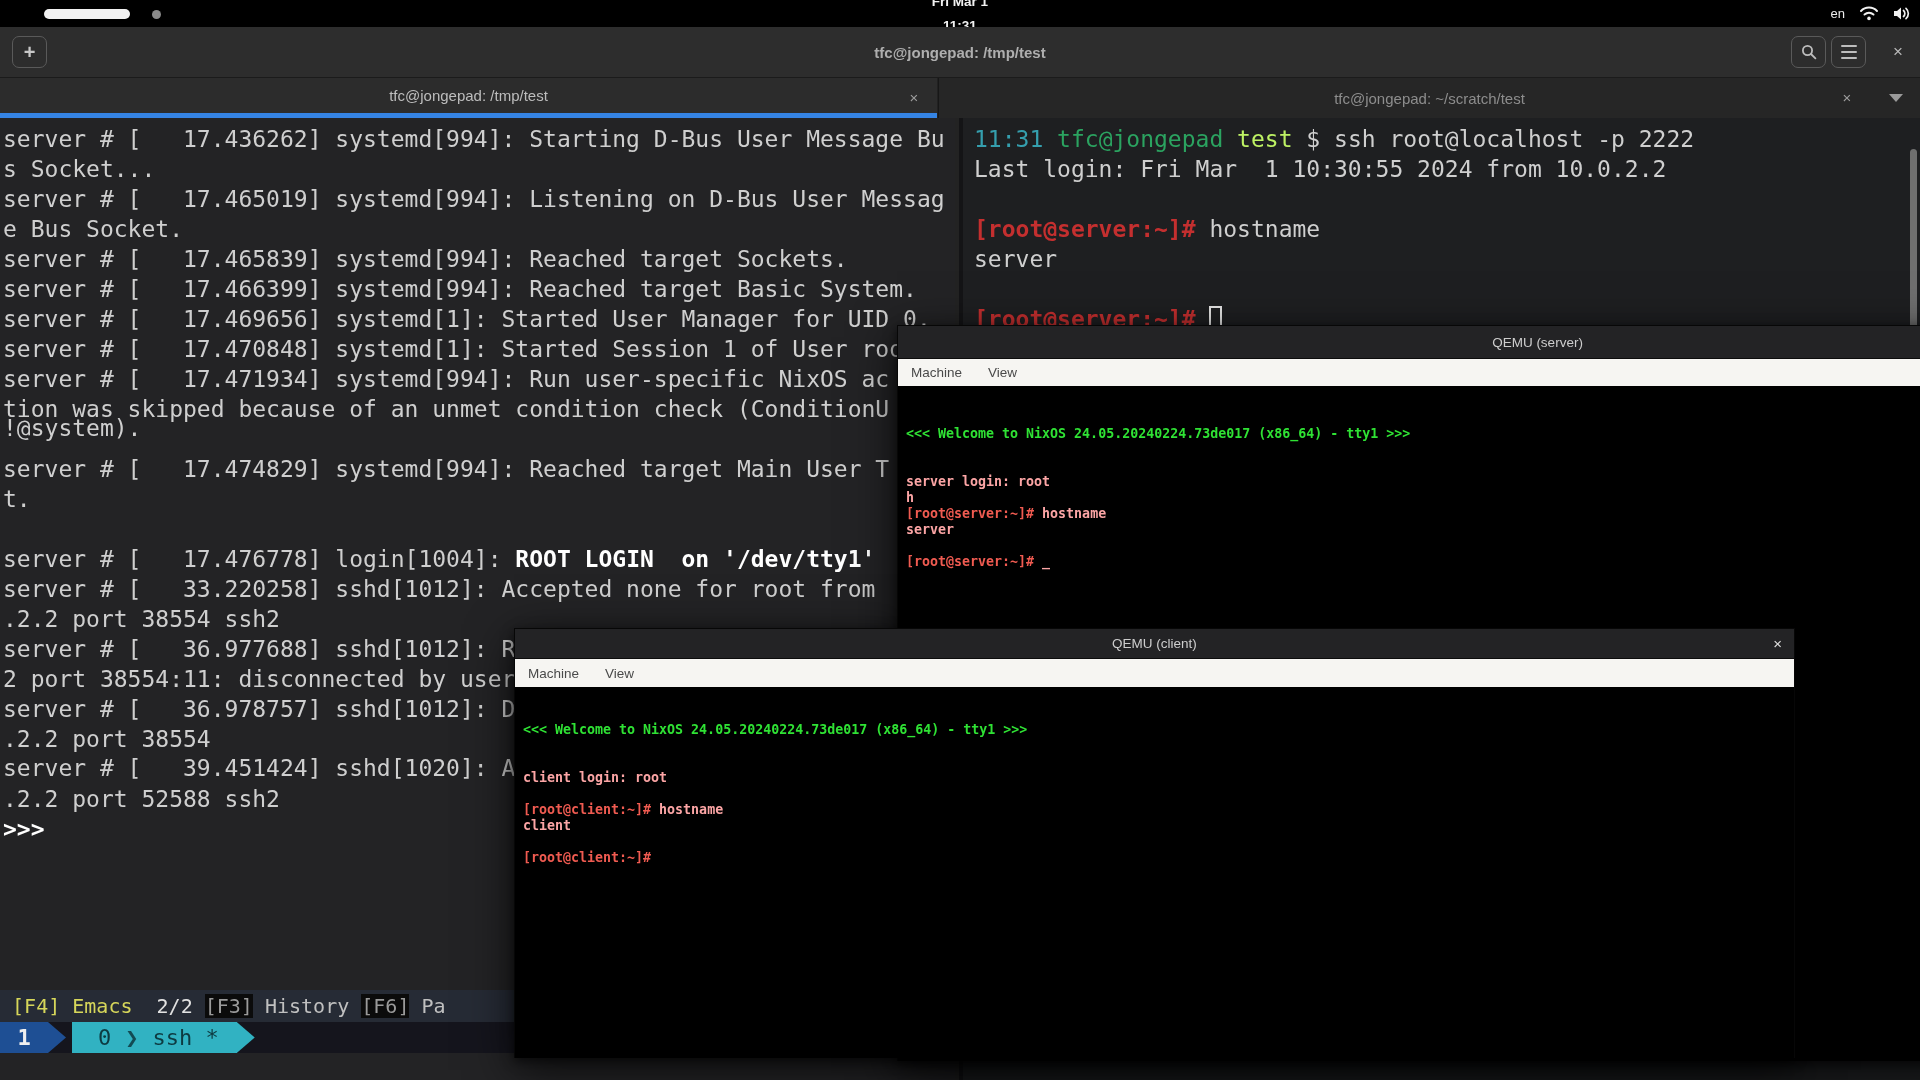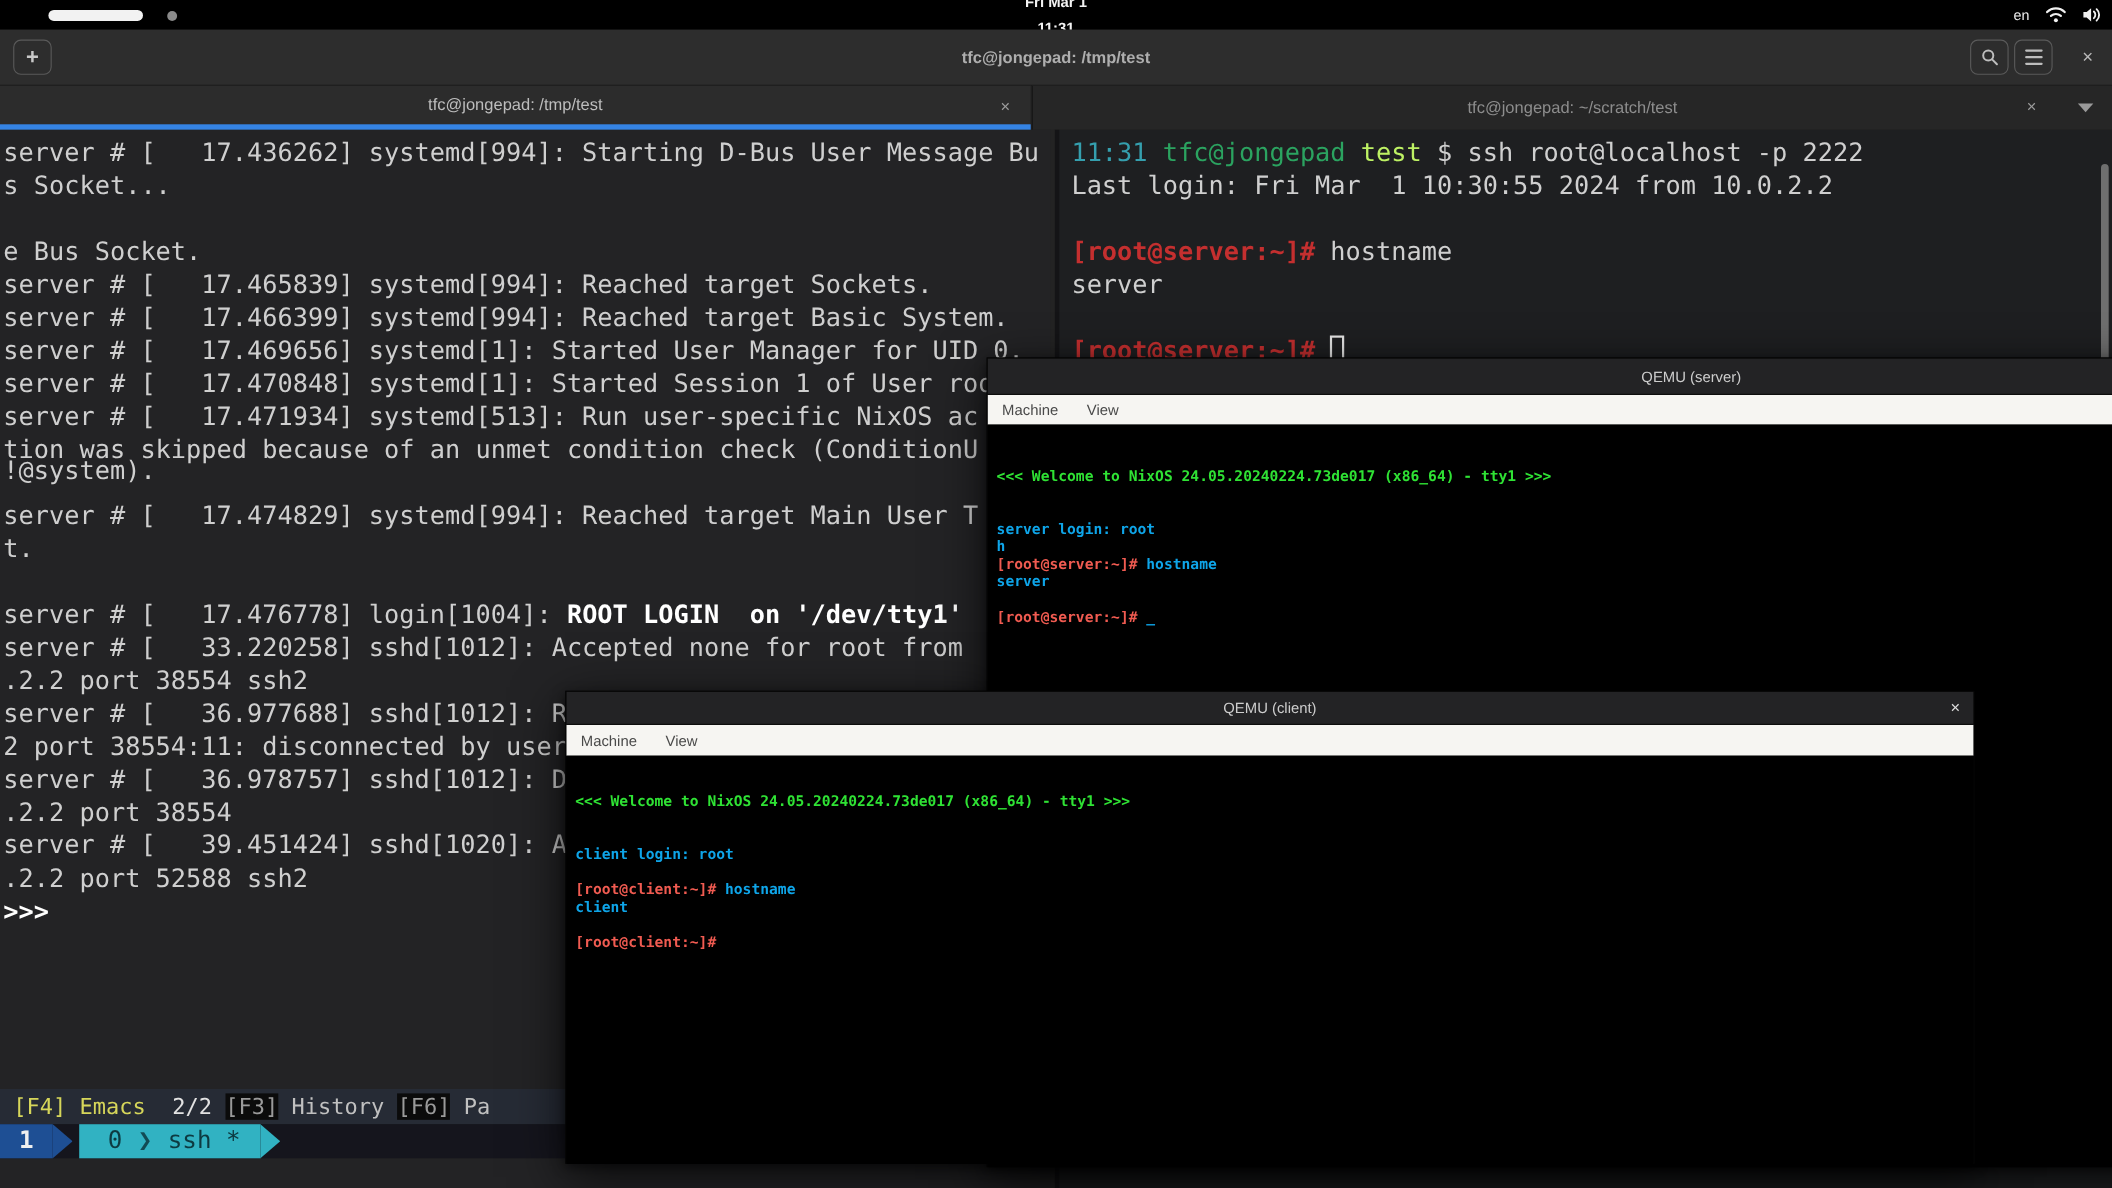--- a/index.html
+++ b/index.html
@@ -100,21 +100,21 @@
                 padding-left:13px;box-sizing:border-box;}
   .qemu-server .qemu-menubar{height:27px;}
   .qemu-client .qemu-menubar{height:28px;}
   .qemu-console{position:relative;width:100%;background:#000;overflow:hidden;
                 font-family:"DejaVu Sans Mono","Liberation Mono",monospace;font-size:13.3px;font-weight:bold;}
   .qemu-server .qemu-console{height:675px;}
   .qemu-client .qemu-console{height:371px;}
   .qemu-console .tline{left:8px;height:16px;line-height:16px;}
   .sg-qgreen{color:#2fe234;}
   .sg-qprompt{color:#f05b51;}
-  .sg-qfg{color:#0ea5e9;}
+  .sg-qfg{color:#fca5a5;}
 
   svg{display:block;}
 </style>
 </head>
 <body>
 
 <div id="screen">
 
   <div class="topbar">
     <div class="ws-pill"></div>
@@ -183,26 +183,27 @@
             <span>×</span>
           </div>
       </div>
       <div class="tab-chevron"></div>
     </div>
 
     <div class="panes">
       <div class="pane pane-left">
           <div class="tline" style="top: 6px;"><span>server # [   17.436262] systemd[994]: Starting D-Bus User Message Bu</span></div>
           <div class="tline" style="top: 36px;"><span>s Socket...</span></div>
+          <div class="tline" style="top: 66px;"><span>server # [   17.465019] systemd[994]: Listening on D-Bus User Messag</span></div>
           <div class="tline" style="top: 96px;"><span>e Bus Socket.</span></div>
           <div class="tline" style="top: 126px;"><span>server # [   17.465839] systemd[994]: Reached target Sockets.</span></div>
           <div class="tline" style="top: 156px;"><span>server # [   17.466399] systemd[994]: Reached target Basic System.</span></div>
           <div class="tline" style="top: 186px;"><span>server # [   17.469656] systemd[1]: Started User Manager for UID 0.</span></div>
           <div class="tline" style="top: 216px;"><span>server # [   17.470848] systemd[1]: Started Session 1 of User root.</span></div>
-          <div class="tline" style="top: 246px;"><span>server # [   17.471934] systemd[513]: Run user-specific NixOS ac</span></div>
+          <div class="tline" style="top: 246px;"><span>server # [   17.471934] systemd[994]: Run user-specific NixOS ac</span></div>
           <div class="tline" style="top: 276px;"><span>tion was skipped because of an unmet condition check (ConditionU</span></div>
           <div class="tline" style="top: 295px;"><span>!@system).</span></div>
           <div class="tline" style="top: 336px;"><span>server # [   17.474829] systemd[994]: Reached target Main User T</span></div>
           <div class="tline" style="top: 366px;"><span>t.</span></div>
           <div class="tline" style="top: 426px;"><span>server # [   17.476778] login[1004]: </span><span class="sg-b">ROOT LOGIN  on '/dev/tty1'</span></div>
           <div class="tline" style="top: 456px;"><span>server # [   33.220258] sshd[1012]: Accepted none for root from</span></div>
           <div class="tline" style="top: 486px;"><span>.2.2 port 38554 ssh2</span></div>
           <div class="tline" style="top: 516px;"><span>server # [   36.977688] sshd[1012]: Received disconnect from 10</span></div>
           <div class="tline" style="top: 546px;"><span>2 port 38554:11: disconnected by user</span></div>
           <div class="tline" style="top: 576px;"><span>server # [   36.978757] sshd[1012]: D</span></div>

